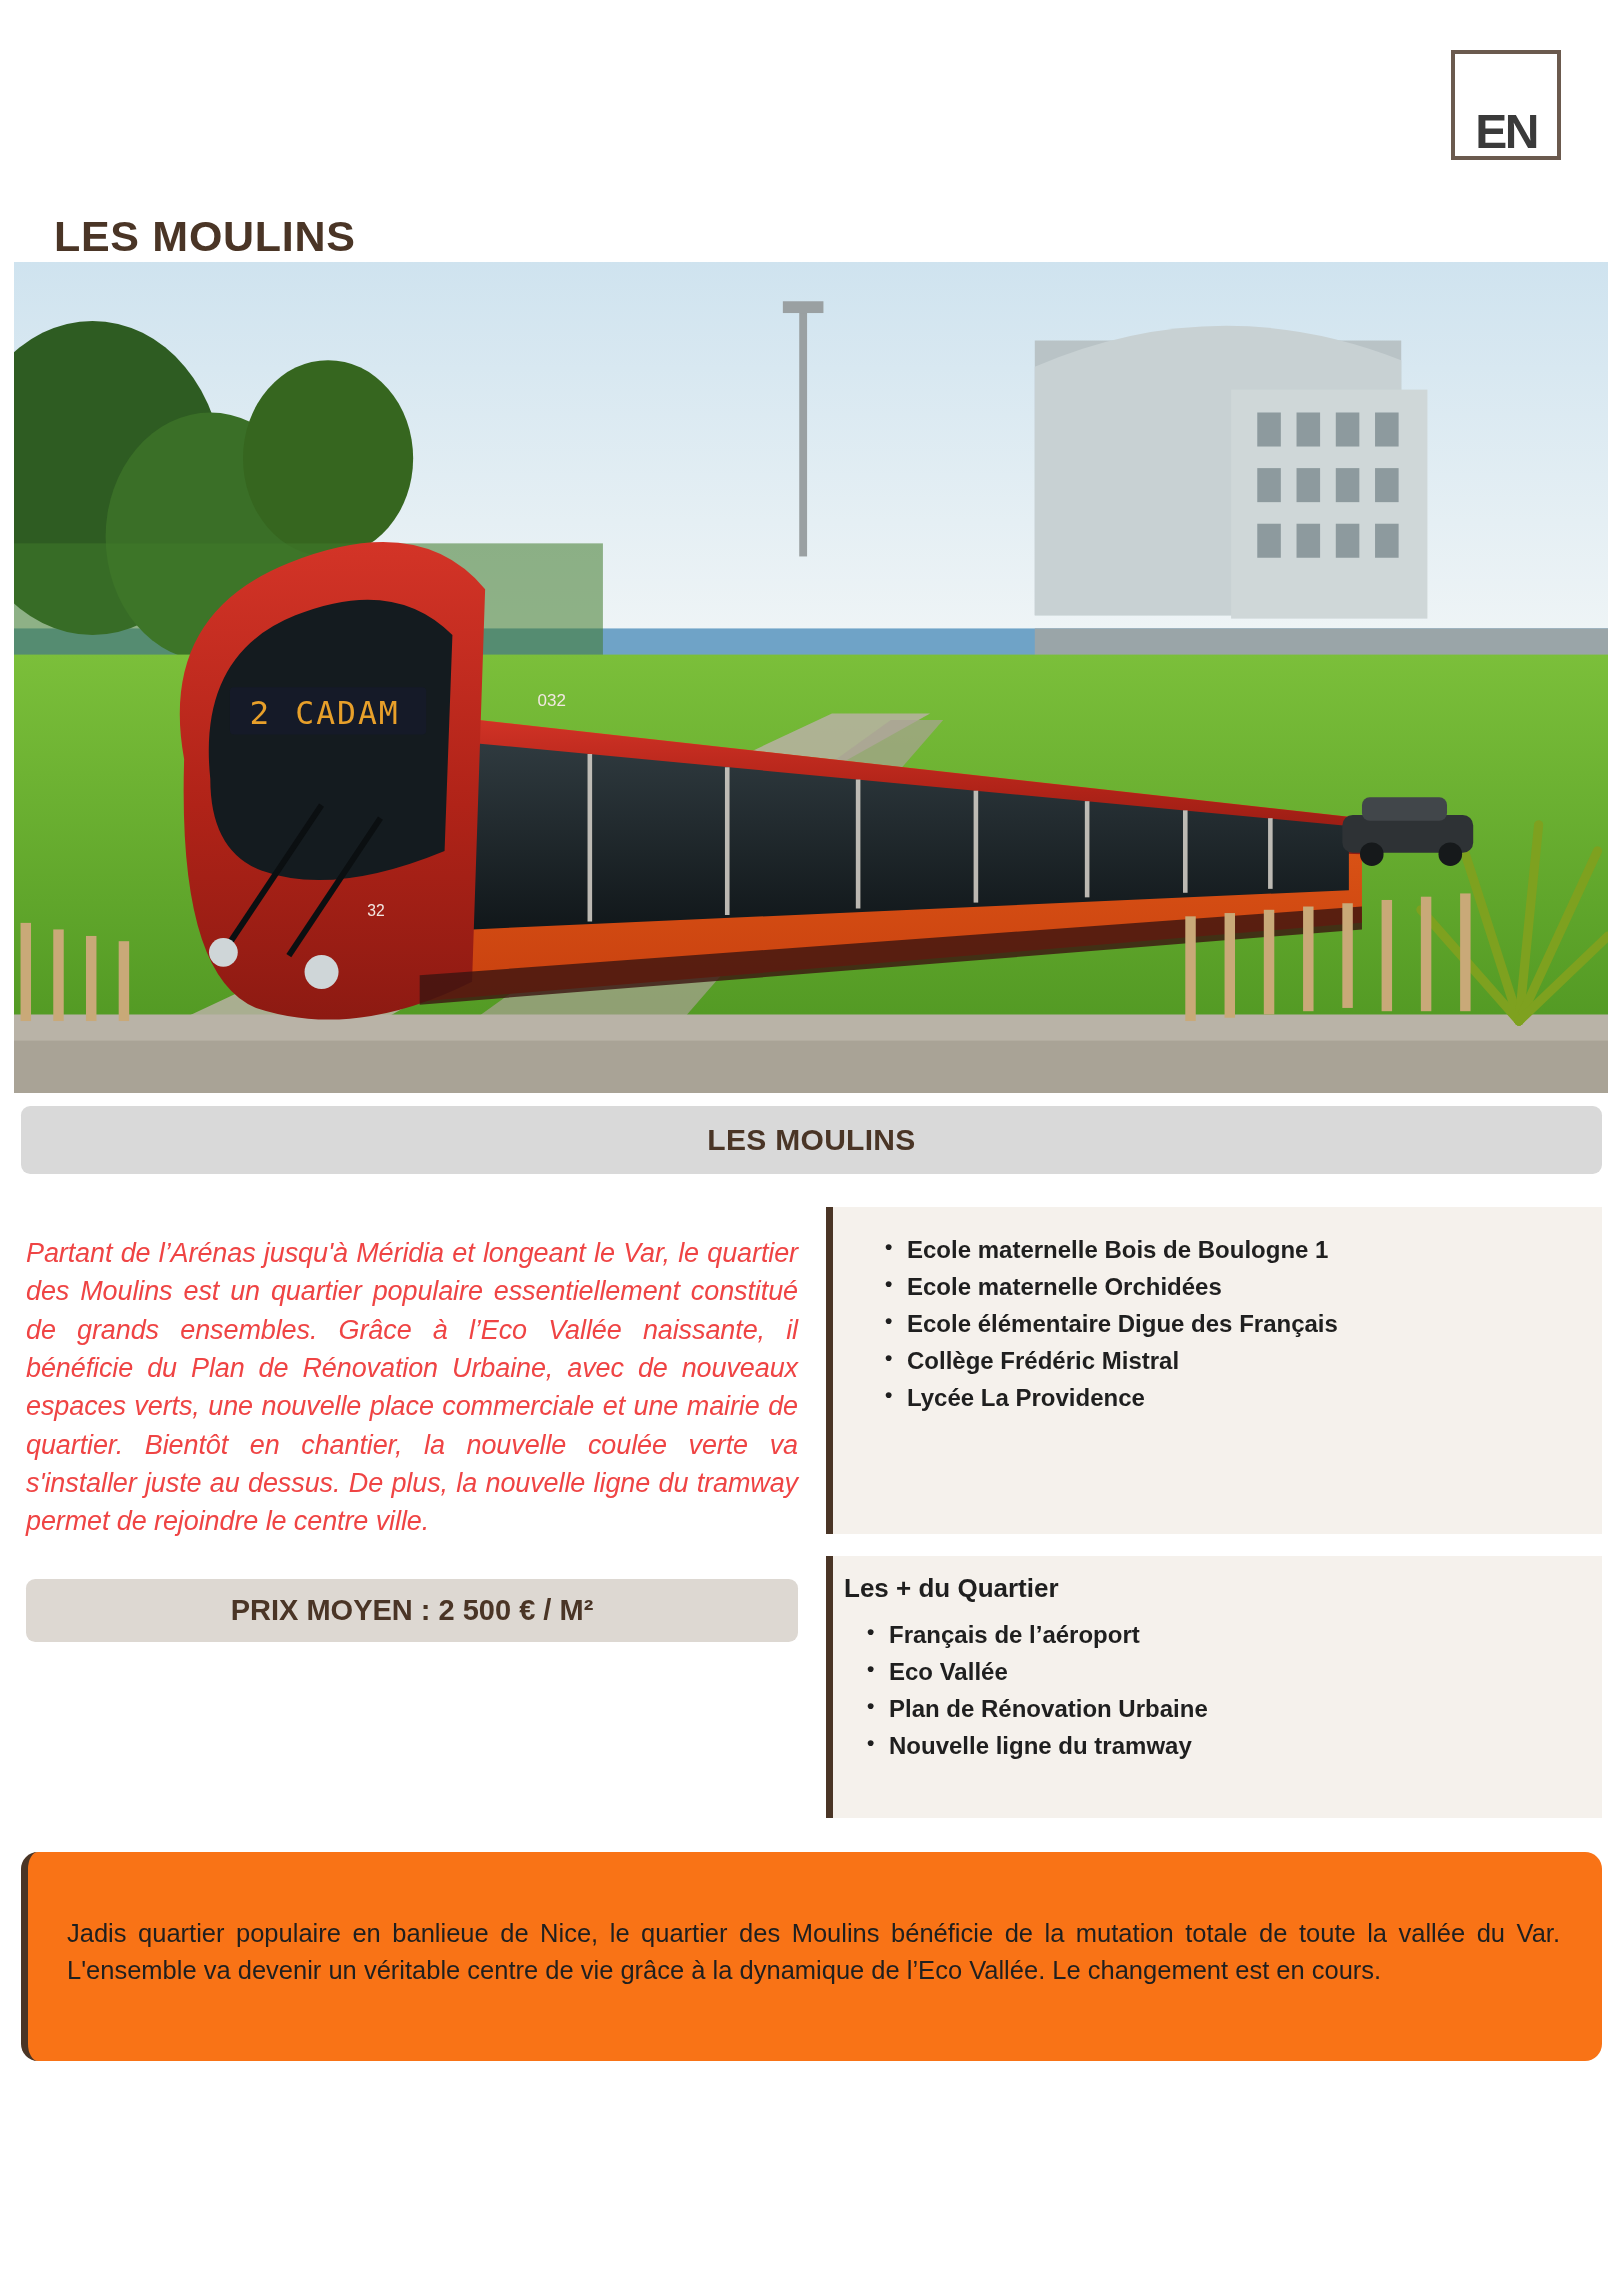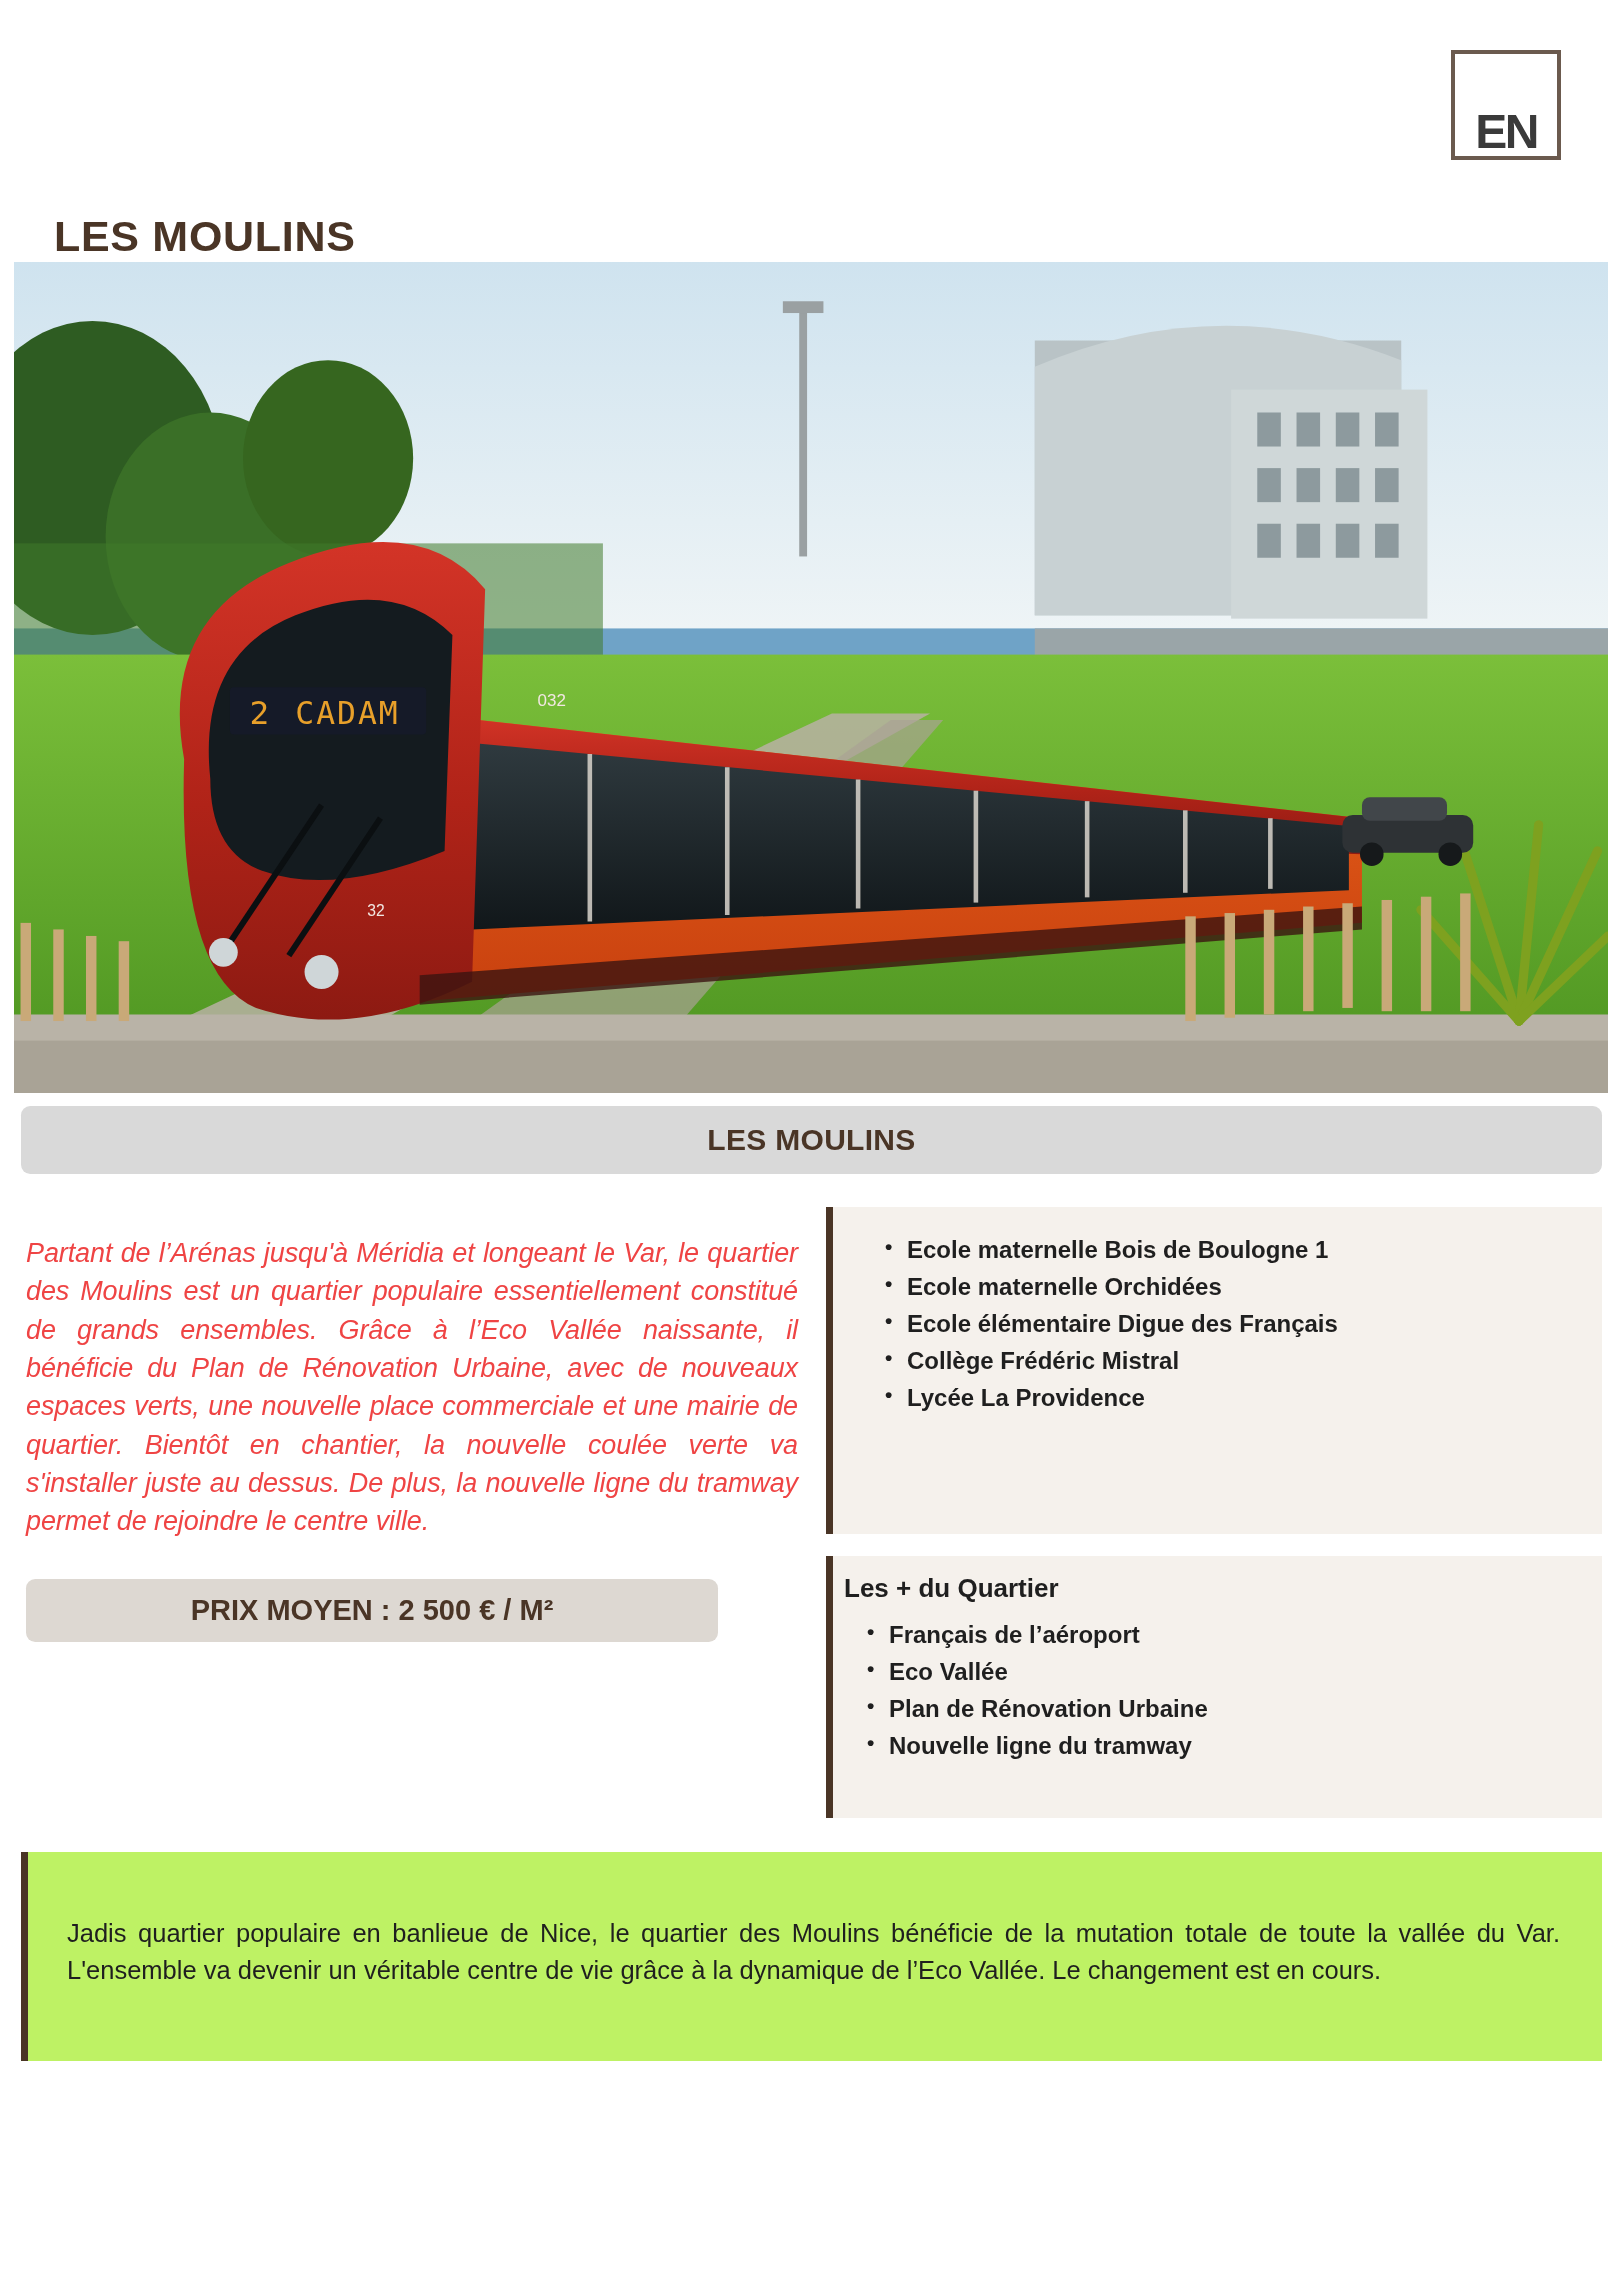--- a/index.html
+++ b/index.html
@@ -95,21 +95,21 @@
   .desc {
     font-size: 27px;
     line-height: 1.42;
     text-align: justify;
     color: #ef4444;
     letter-spacing: -0.1px;
     font-style: italic;
   }
   .price-pill {
     margin-top: 38px;
-    width: 692px;
+    width: 772px;
     height: 63px;
     background: #ddd8d2;
     border-radius: 9.2px;
     display: flex;
     align-items: center;
     justify-content: center;
   }
   .price-text {
     font-size: 29px;
     font-weight: 700;
@@ -164,23 +164,24 @@
     padding-left: 11px;
   }
 
   
   .footer-note {
     position: absolute;
     top: 1852px;
     left: 21px;
     width: 1581px;
     min-height: 209px;
-    background: #bef264;
+    background: #f97316;
     border-left: 7.2px solid #4a3526;
     padding: 37px 42px 37px 39px;
+    border-radius: 17px;
   }
   .footer-text {
     font-size: 25.5px;
     line-height: 1.48;
     text-align: justify;
     color: #1f1f1f;
   }
 </style>
 </head>
 <body>

